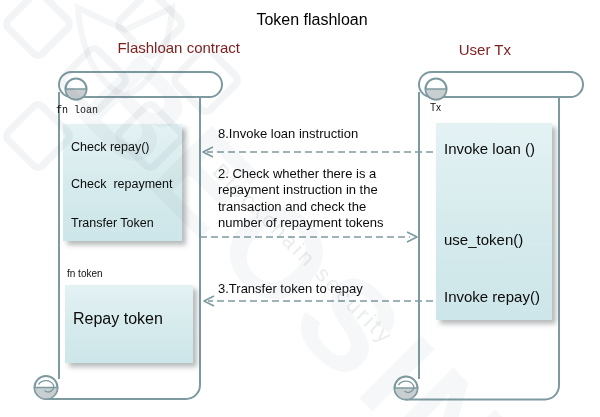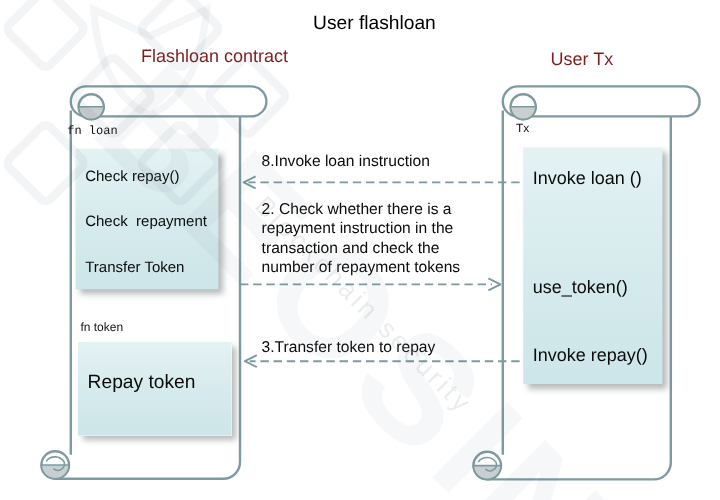--- a/index.html
+++ b/index.html
@@ -94,21 +94,21 @@
   <div class="box" style="left:65px;top:285px;width:128px;height:78px;">
     <div class="box-item-lg" style="top:26px;">Repay token</div>
   </div>
   <div class="box" style="left:436px;top:123px;width:116px;height:197px;">
     <div class="box-item-md" style="top:18px;">Invoke loan ()</div>
     <div class="box-item-md" style="top:109px;">use_token()</div>
     <div class="box-item-md" style="top:166px;">Invoke repay()</div>
   </div>
 
   <div class="labels">
-    <div class="abs title" style="left:112px;top:12px;width:400px;">User flashloan</div>
+    <div class="abs title" style="left:112px;top:12px;width:400px;">Token flashloan</div>
     <div class="abs heading" style="left:30px;top:40px;width:210px;">Flashloan contract</div>
     <div class="abs heading" style="left:391px;top:42px;width:120px;">User Tx</div>
     <div class="abs fn-label" style="left:56px;top:106px;font-family:Liberation Mono, monospace;">fn loan</div>
     <div class="abs fn-label" style="left:67px;top:269px;">fn token</div>
     <div class="abs fn-label" style="left:430px;top:103px;text-align:center;">Tx</div>
 
     <div class="msg-label" style="left:218px;top:127px;">8.Invoke loan instruction</div>
     <div class="msg-multiline" style="left:218px;top:166px;">
       <div>2. Check whether there is a</div>
       <div>repayment instruction in the</div>

